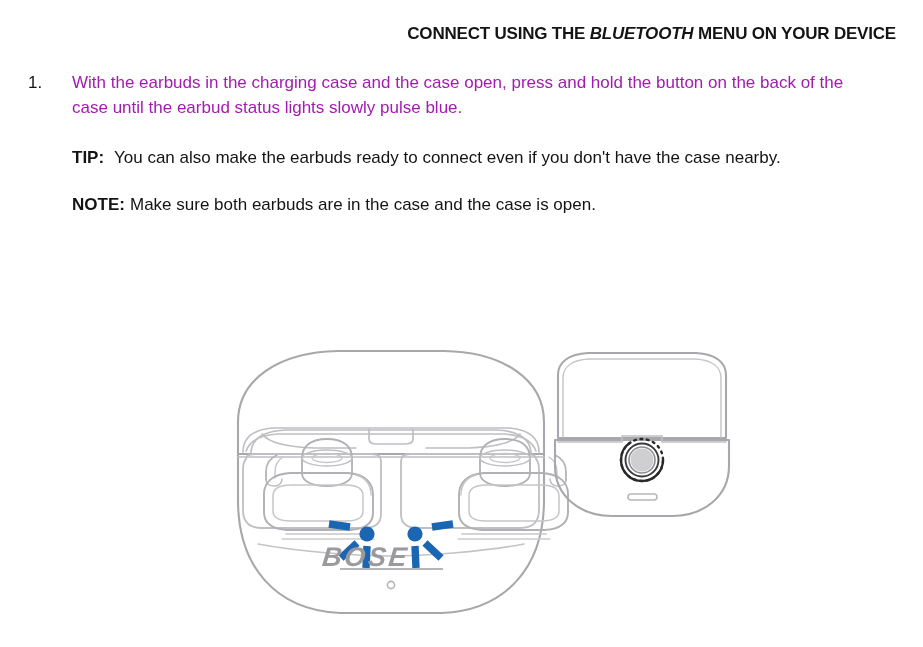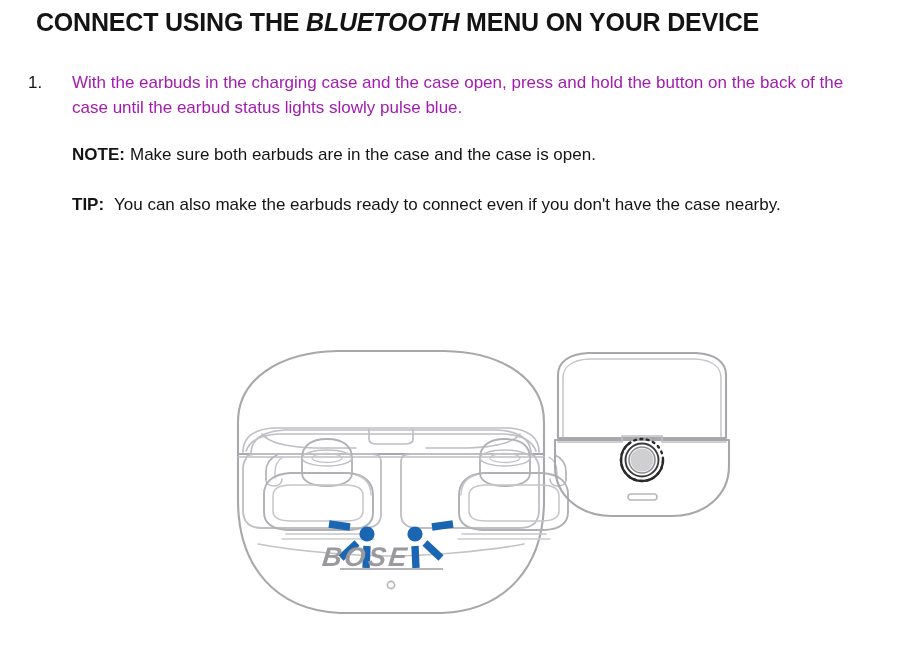--- a/index.html
+++ b/index.html
@@ -13,28 +13,29 @@
     overflow: hidden;
     font-family: "Liberation Sans", sans-serif;
     color: #1a1a1a;
     position: relative;
   }
 
   
   .page-heading {
     position: absolute;
     left: 36px;
-    top: 8px;
+    top: 24px;
     width: 860px;
-    font-size: 25px;
+    font-size: 17px;
     font-weight: bold;
     line-height: 1.12;
     letter-spacing: -0.2px;
     color: #141414;
     white-space: nowrap;
+    text-align: right;
   }
   .page-heading .kw {
     font-style: italic;
     font-weight: bold;
   }
 
   
   .step-row {
     position: absolute;
     left: 28px;
@@ -98,28 +99,28 @@
 
 <div class="page-heading">
   <span>CONNECT USING THE </span><span class="kw">BLUETOOTH</span><span> MENU ON YOUR DEVICE</span>
 </div>
 
 <div class="step-row">
   <div class="step-num">1.</div>
   <div class="step-body">
     <div class="step-text">With the earbuds in the charging case and the case open, press and hold the button on the back of the case until the earbud status lights slowly pulse blue.</div>
 
+    <div class="callout tip">
+      <span class="callout-label tip-lbl">TIP:</span>
+      <span class="callout-text">You can also make the earbuds ready to connect even if you don't have the case nearby.</span>
+    </div>
+
     <div class="callout note">
       <span class="callout-label note-lbl">NOTE:</span>
       <span class="callout-text">Make sure both earbuds are in the case and the case is open.</span>
-    </div>
-
-    <div class="callout tip">
-      <span class="callout-label tip-lbl">TIP:</span>
-      <span class="callout-text">You can also make the earbuds ready to connect even if you don't have the case nearby.</span>
     </div>
   </div>
 </div>
 
 <div class="illustration">
 <svg width="923" height="329" viewBox="0 0 923 329" xmlns="http://www.w3.org/2000/svg">
 
   <g fill="none" stroke="#a8a8ac" stroke-width="2.1" stroke-linecap="round" stroke-linejoin="round">
 
     <g>

